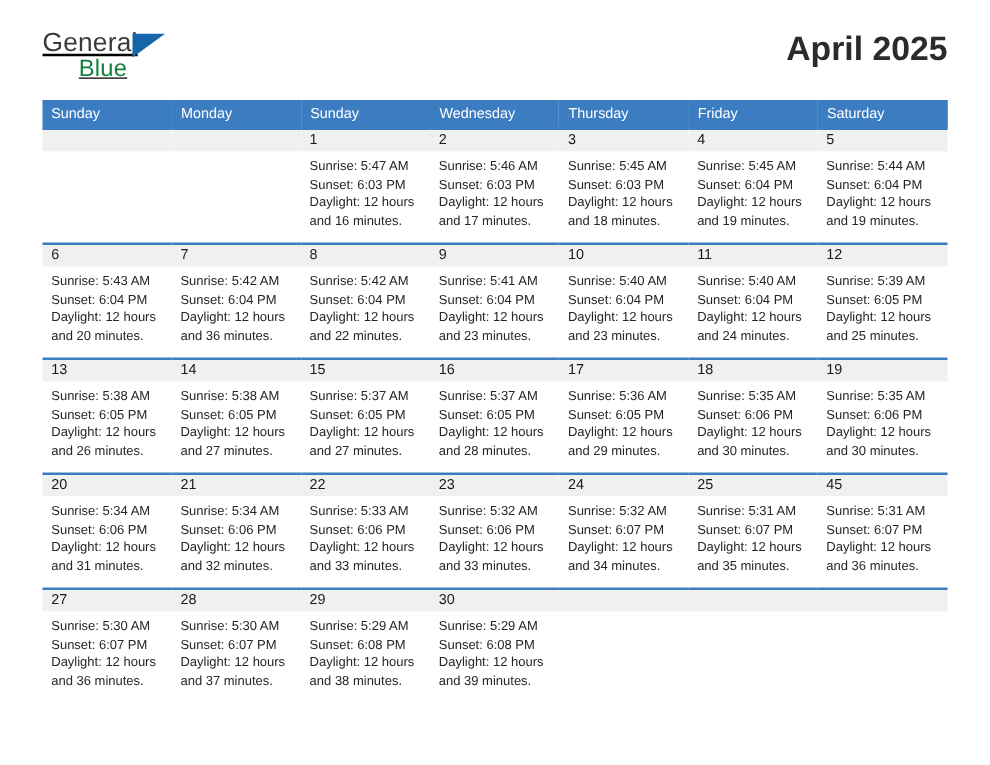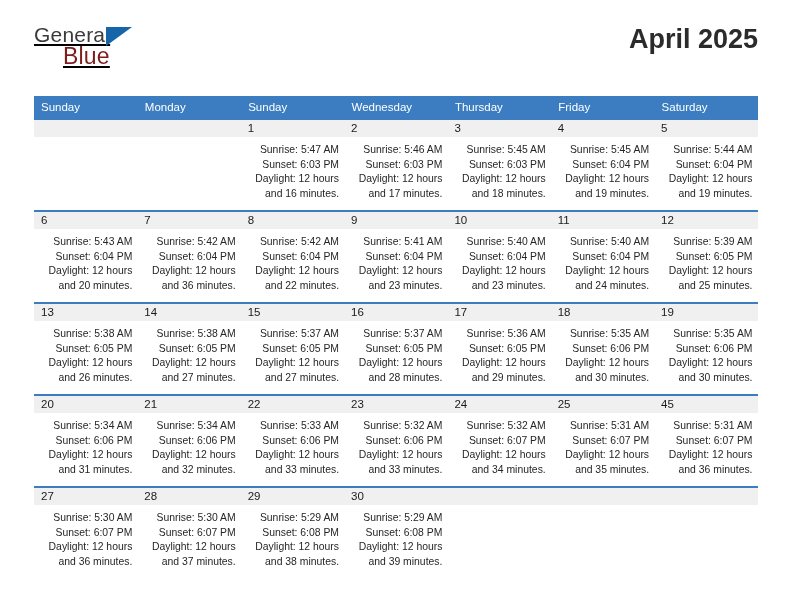--- a/index.html
+++ b/index.html
@@ -38,22 +38,22 @@
     text-decoration: underline;
   }
   .logo-general {
     font-size: 21px;
     color: #3a3a3a;
     letter-spacing: 0.2px;
     line-height: 22px;
     font-family: "Liberation Sans", sans-serif;
   }
   .logo-blue {
-    font-size: 23px;
-    color: #7f1d1d;
+    font-size: 19px;
+    color: #15803d;
     line-height: 20px;
     margin-left: 29px;
     letter-spacing: 0.2px;
   }
   .logo-flag {
     position: absolute;
     left: 72px;
     top: 3px;
     width: 0;
     height: 0;
@@ -75,21 +75,21 @@
     color: #2b2b2b;
     margin-top: 9px;
     line-height: 17px;
   }
 
   
   .calendar {
     width: 724px;
     border-collapse: collapse;
     table-layout: fixed;
-    margin-top: 24px;
+    margin-top: 8px;
   }
   .calendar th {
     background: #3b7dc0;
     color: #ffffff;
     font-size: 11.5px;
     font-weight: normal;
     text-align: left;
     padding: 5px 0 5px 7px;
     height: 20px;
     box-sizing: border-box;
@@ -112,21 +112,20 @@
     box-sizing: border-box;
     font-size: 11.5px;
     color: #1a1a1a;
     line-height: 15px;
   }
   .cell-body {
     padding: 6px 5px 0 7px;
     font-size: 10.4px;
     line-height: 14.6px;
     color: #262626;
-    text-align: right;
   }
   .cell-body div {
     white-space: nowrap;
   }
   .cell-empty .cell-body { visibility: hidden; }
 </style>
 </head>
 <body>
 
 <div class="page">

